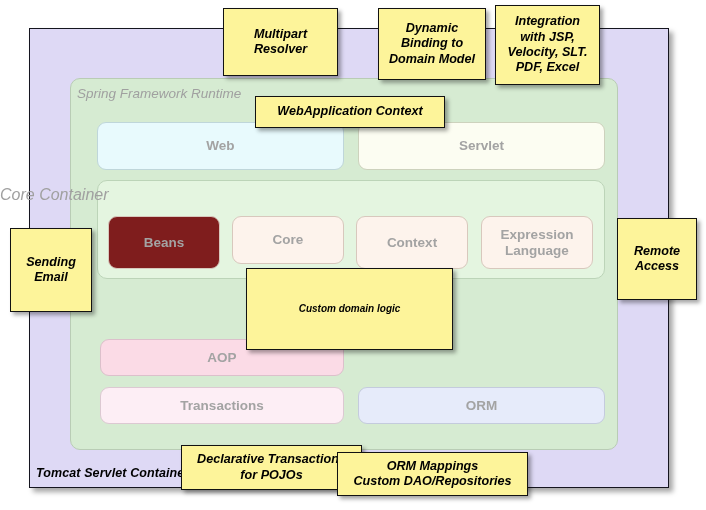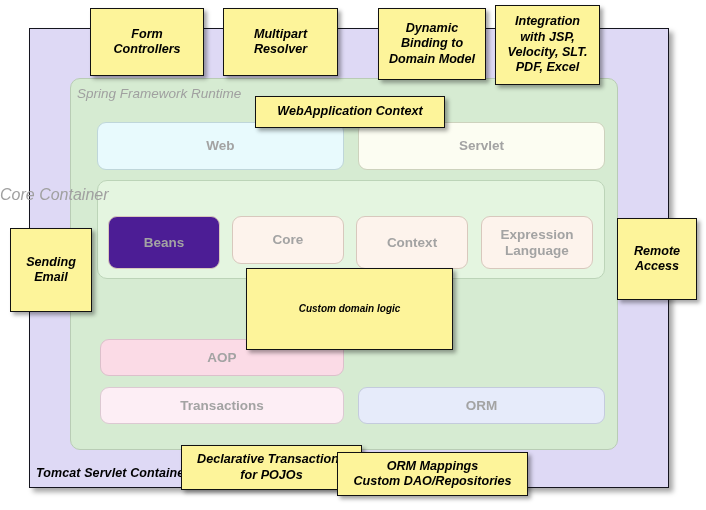--- a/index.html
+++ b/index.html
@@ -70,33 +70,31 @@
 
   <div class="spring"></div>
   <div class="spring-label">Spring Framework Runtime</div>
 
   <div class="mod" id="mod-web" style="left: 97px; top: 122px; width: 247px; height: 48px; background: rgb(232, 250, 253); border: 1px solid rgb(191, 214, 218); white-space: pre-line;">Web</div>
   <div class="mod" id="mod-servlet" style="left: 358px; top: 122px; width: 247px; height: 48px; background: rgb(252, 253, 242); border: 1px solid rgb(205, 210, 189); white-space: pre-line;">Servlet</div>
 
   <div class="core-container"></div>
   <div class="core-title">Core Container</div>
 
-  <div class="mod" id="mod-beans" style="left: 108px; top: 216px; width: 112px; height: 53px; background: #4c1d95; border: 1px solid rgb(216, 200, 189); white-space: pre-line;">Beans</div>
+  <div class="mod" id="mod-beans" style="left: 108px; top: 216px; width: 112px; height: 53px; background: #7f1d1d; border: 1px solid rgb(216, 200, 189); white-space: pre-line;">Beans</div>
   <div class="mod" id="mod-core" style="left: 232px; top: 216px; width: 112px; height: 48px; background: rgb(253, 243, 236); border: 1px solid rgb(216, 200, 189); white-space: pre-line;">Core</div>
   <div class="mod" id="mod-context" style="left: 356px; top: 216px; width: 112px; height: 53px; background: rgb(253, 243, 236); border: 1px solid rgb(216, 200, 189); white-space: pre-line;">Context</div>
   <div class="mod" id="mod-el" style="left: 481px; top: 216px; width: 112px; height: 53px; background: rgb(253, 243, 236); border: 1px solid rgb(216, 200, 189); white-space: pre-line;">Expression
 Language</div>
 
   <div class="mod" id="mod-aop" style="left: 100px; top: 339px; width: 244px; height: 37px; background: rgb(251, 219, 230); border: 1px solid rgb(220, 192, 203); white-space: pre-line;">AOP</div>
 
   <div class="mod" id="mod-tx" style="left: 100px; top: 387px; width: 244px; height: 37px; background: rgb(253, 238, 245); border: 1px solid rgb(220, 201, 210); white-space: pre-line;">Transactions</div>
   <div class="mod" id="mod-orm" style="left: 358px; top: 387px; width: 247px; height: 37px; background: rgb(230, 235, 250); border: 1px solid rgb(196, 203, 221); white-space: pre-line;">ORM</div>
 
-  <div class="note" style="left:90px;top:8px;width:114px;height:68px;">Form
-Controllers</div>
 
   <div class="note" style="left:223px;top:8px;width:115px;height:68px;">Multipart
 Resolver</div>
 
   <div class="note" style="left:362px;top:8px;width:108px;height:72px;margin-left:16px;">Dynamic
 Binding to
 Domain Model</div>
 
   <div class="note" style="left:495px;top:5px;width:105px;height:80px;">Integration
 with JSP,

